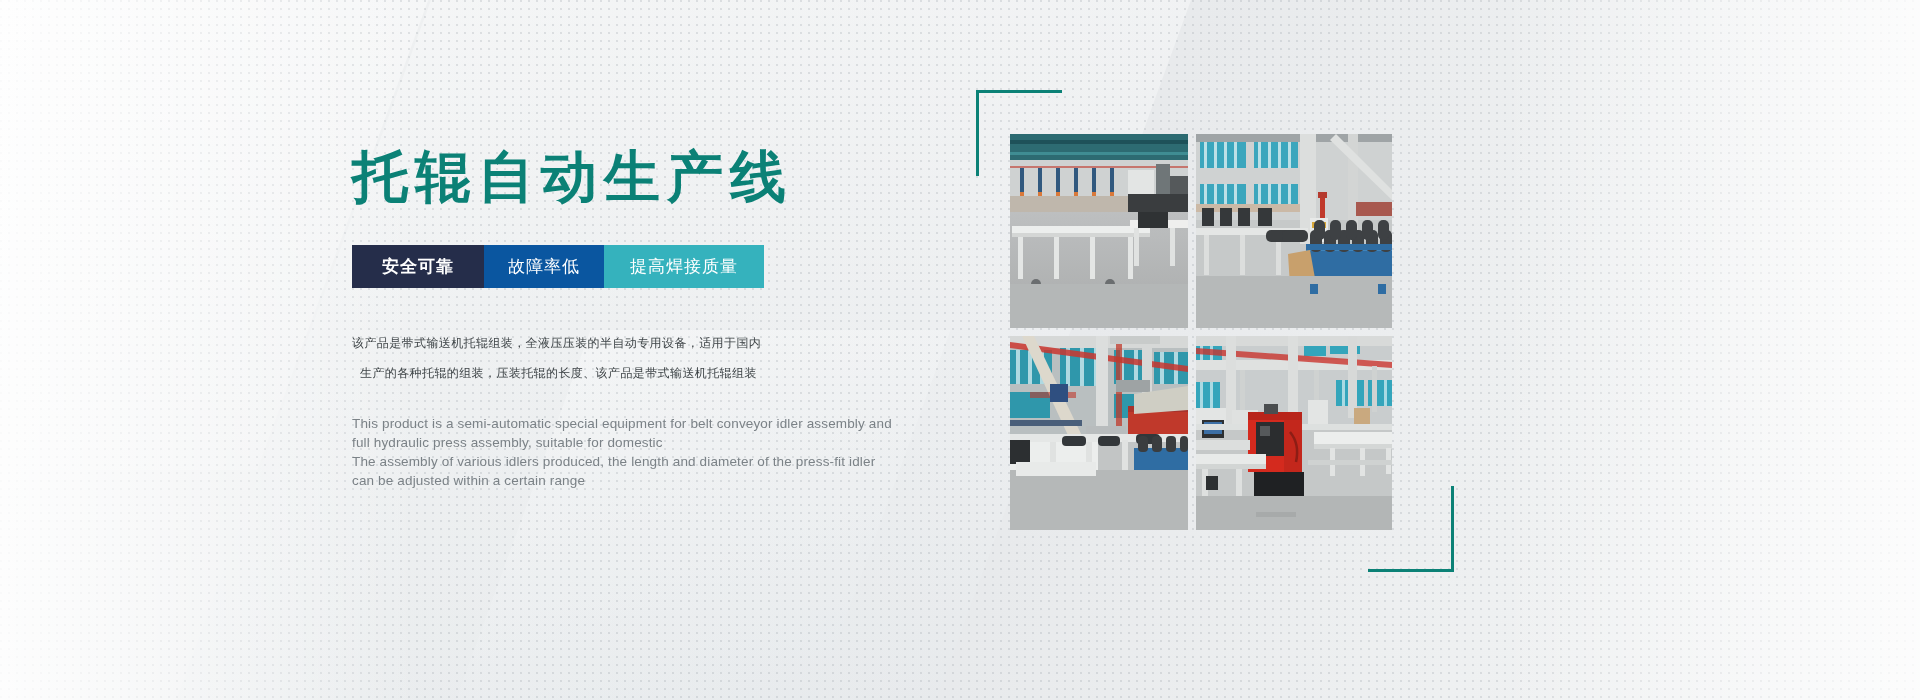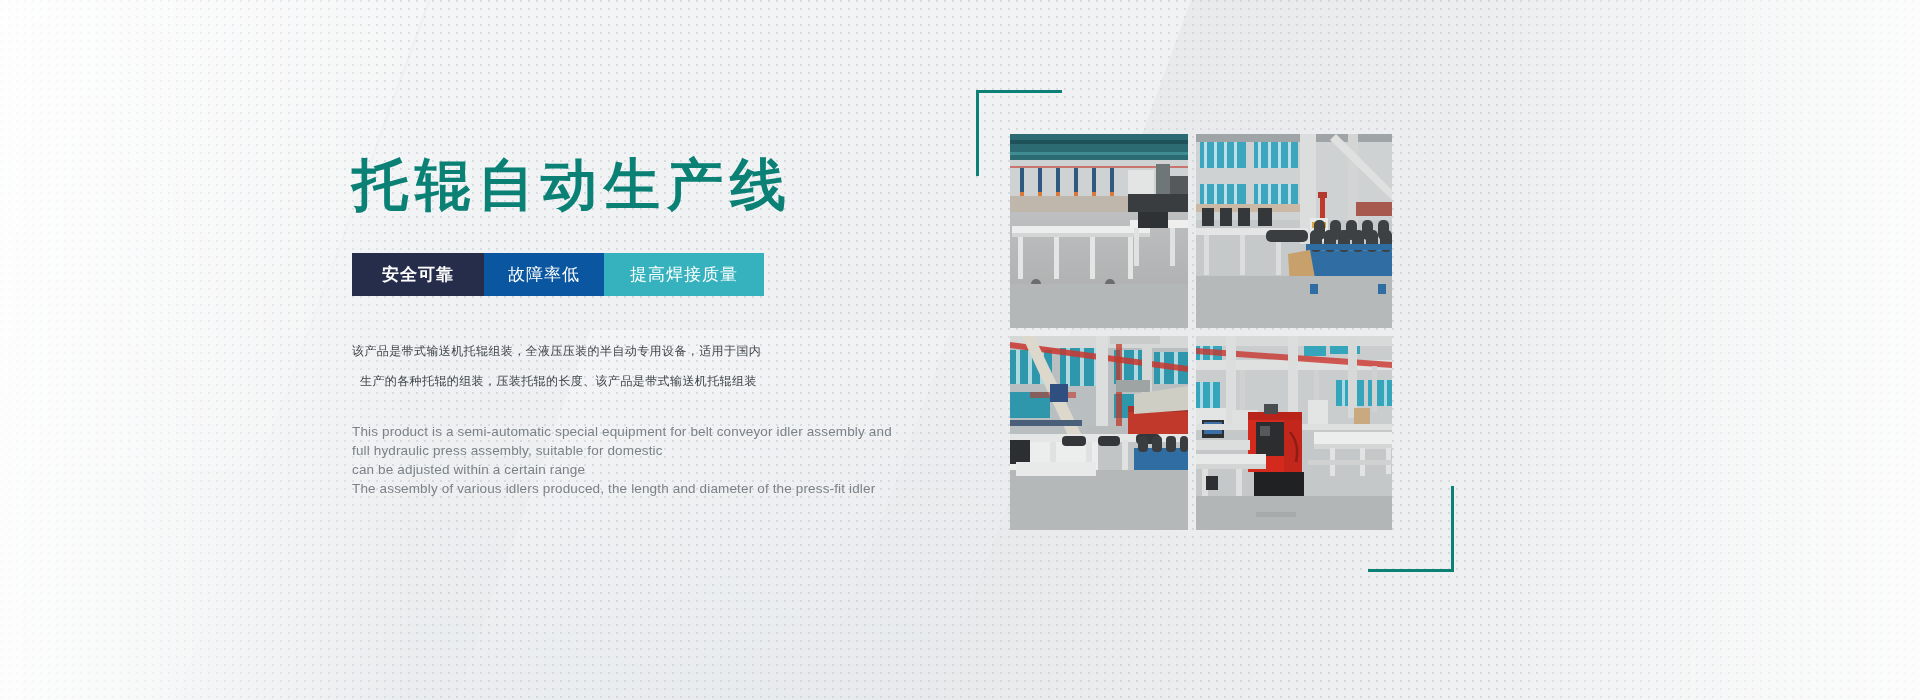--- a/index.html
+++ b/index.html
@@ -55,21 +55,21 @@
     position:absolute;
     left:-60px; top:-150px;
     width:430px; height:620px;
     background:linear-gradient(200deg,rgba(255,255,255,.55),rgba(255,255,255,.05));
     transform:skewX(-20deg);
     pointer-events:none;
   }
 
   
   .left-col{
-    position:absolute; left:352px; top:146px; width:620px;margin-top:8px;
+    position:absolute; left:352px; top:146px; width:620px;
   }
   .headline{
     font-size:56px;
     font-weight:700;
     letter-spacing:7px;
     line-height:1.12;
     color:#0b8176;
     white-space:nowrap;
   }
   .badges{
@@ -160,22 +160,22 @@
     </div>
 
     <div class="para-cn">
       <div class="l1">该产品是带式输送机托辊组装，全液压压装的半自动专用设备，适用于国内</div>
       <div class="l2">生产的各种托辊的组装，压装托辊的长度、该产品是带式输送机托辊组装</div>
     </div>
 
     <div class="para-en">
       <div>This product is a semi-automatic special equipment for belt conveyor idler assembly and</div>
       <div>full hydraulic press assembly, suitable for domestic</div>
+      <div>The assembly of various idlers produced, the length and diameter of the press-fit idler</div>
       <div>can be adjusted within a certain range</div>
-      <div>The assembly of various idlers produced, the length and diameter of the press-fit idler</div>
     </div>
 
   </div>
 
   <div class="gallery">
 
     <div class="brk brk-tl">
       <i class="h"></i>
         <i class="v"></i>
     </div>

